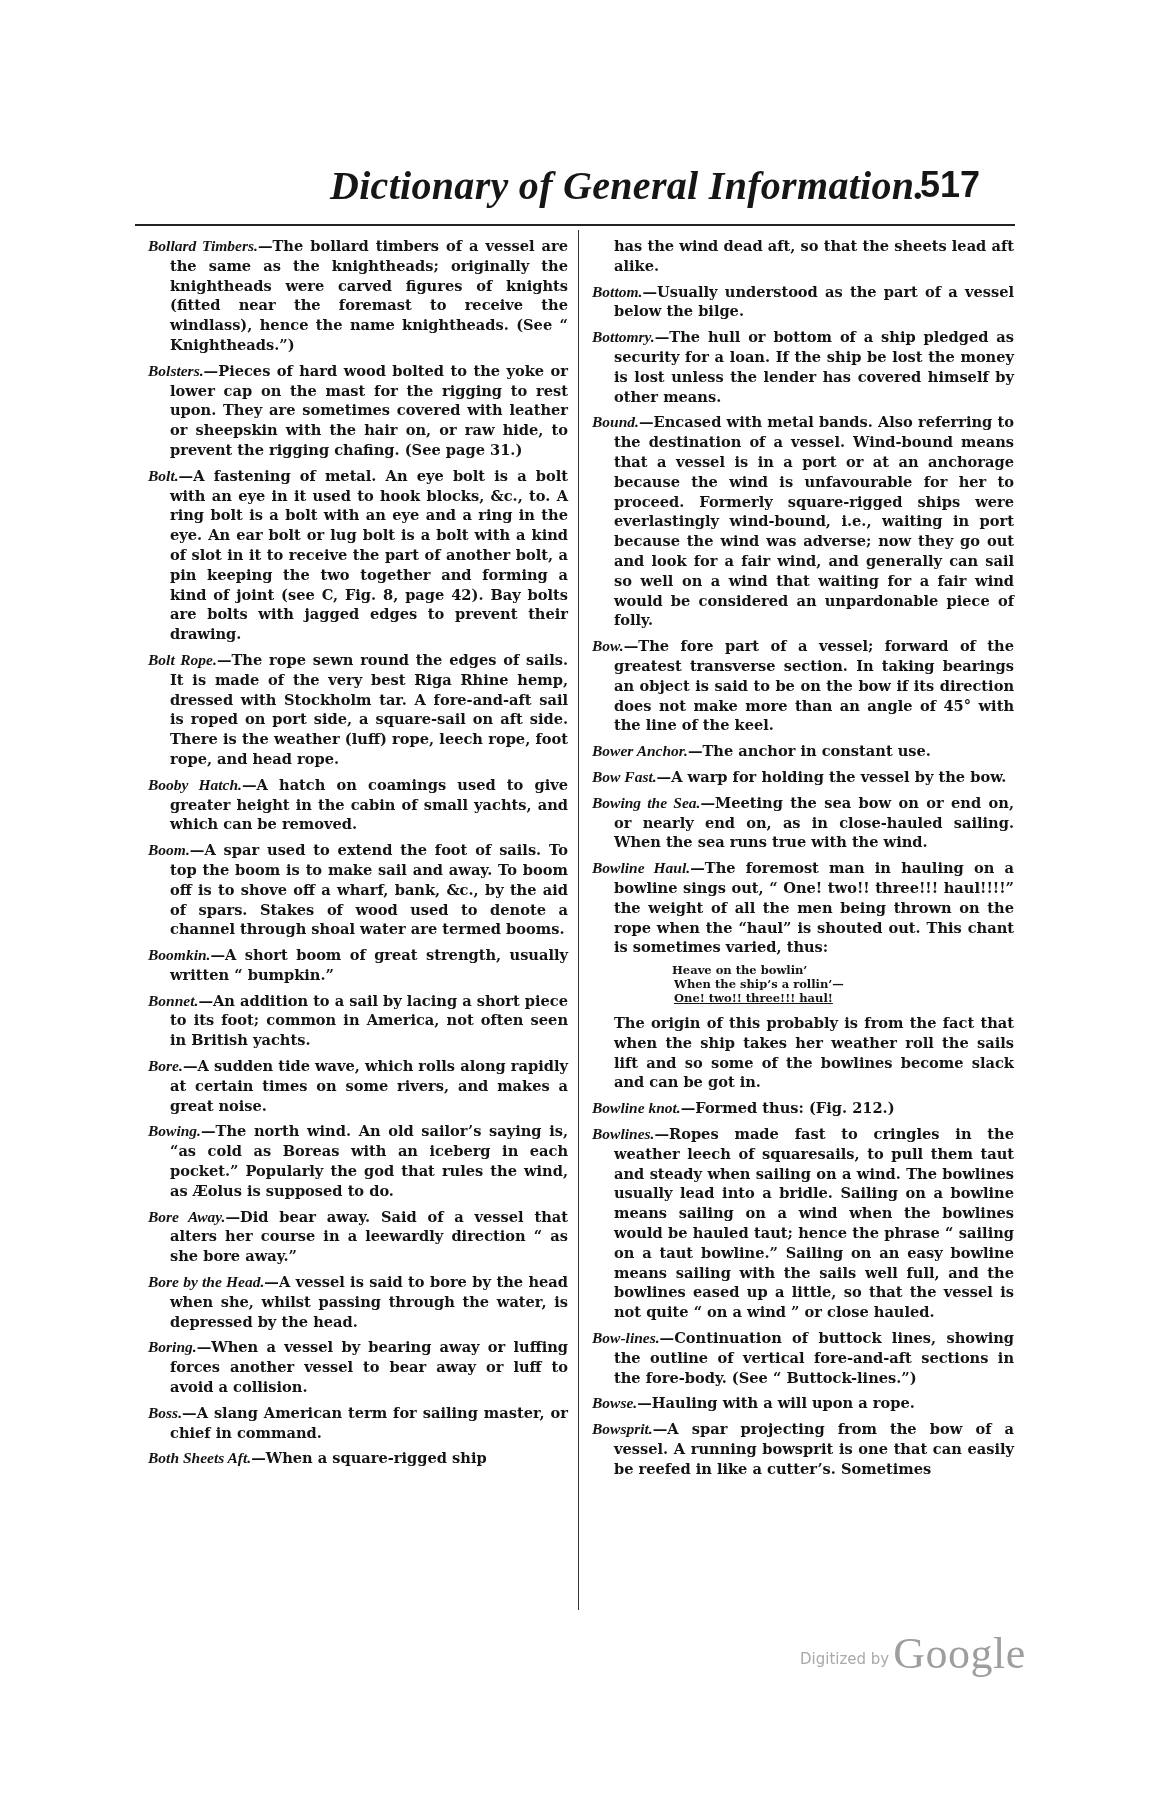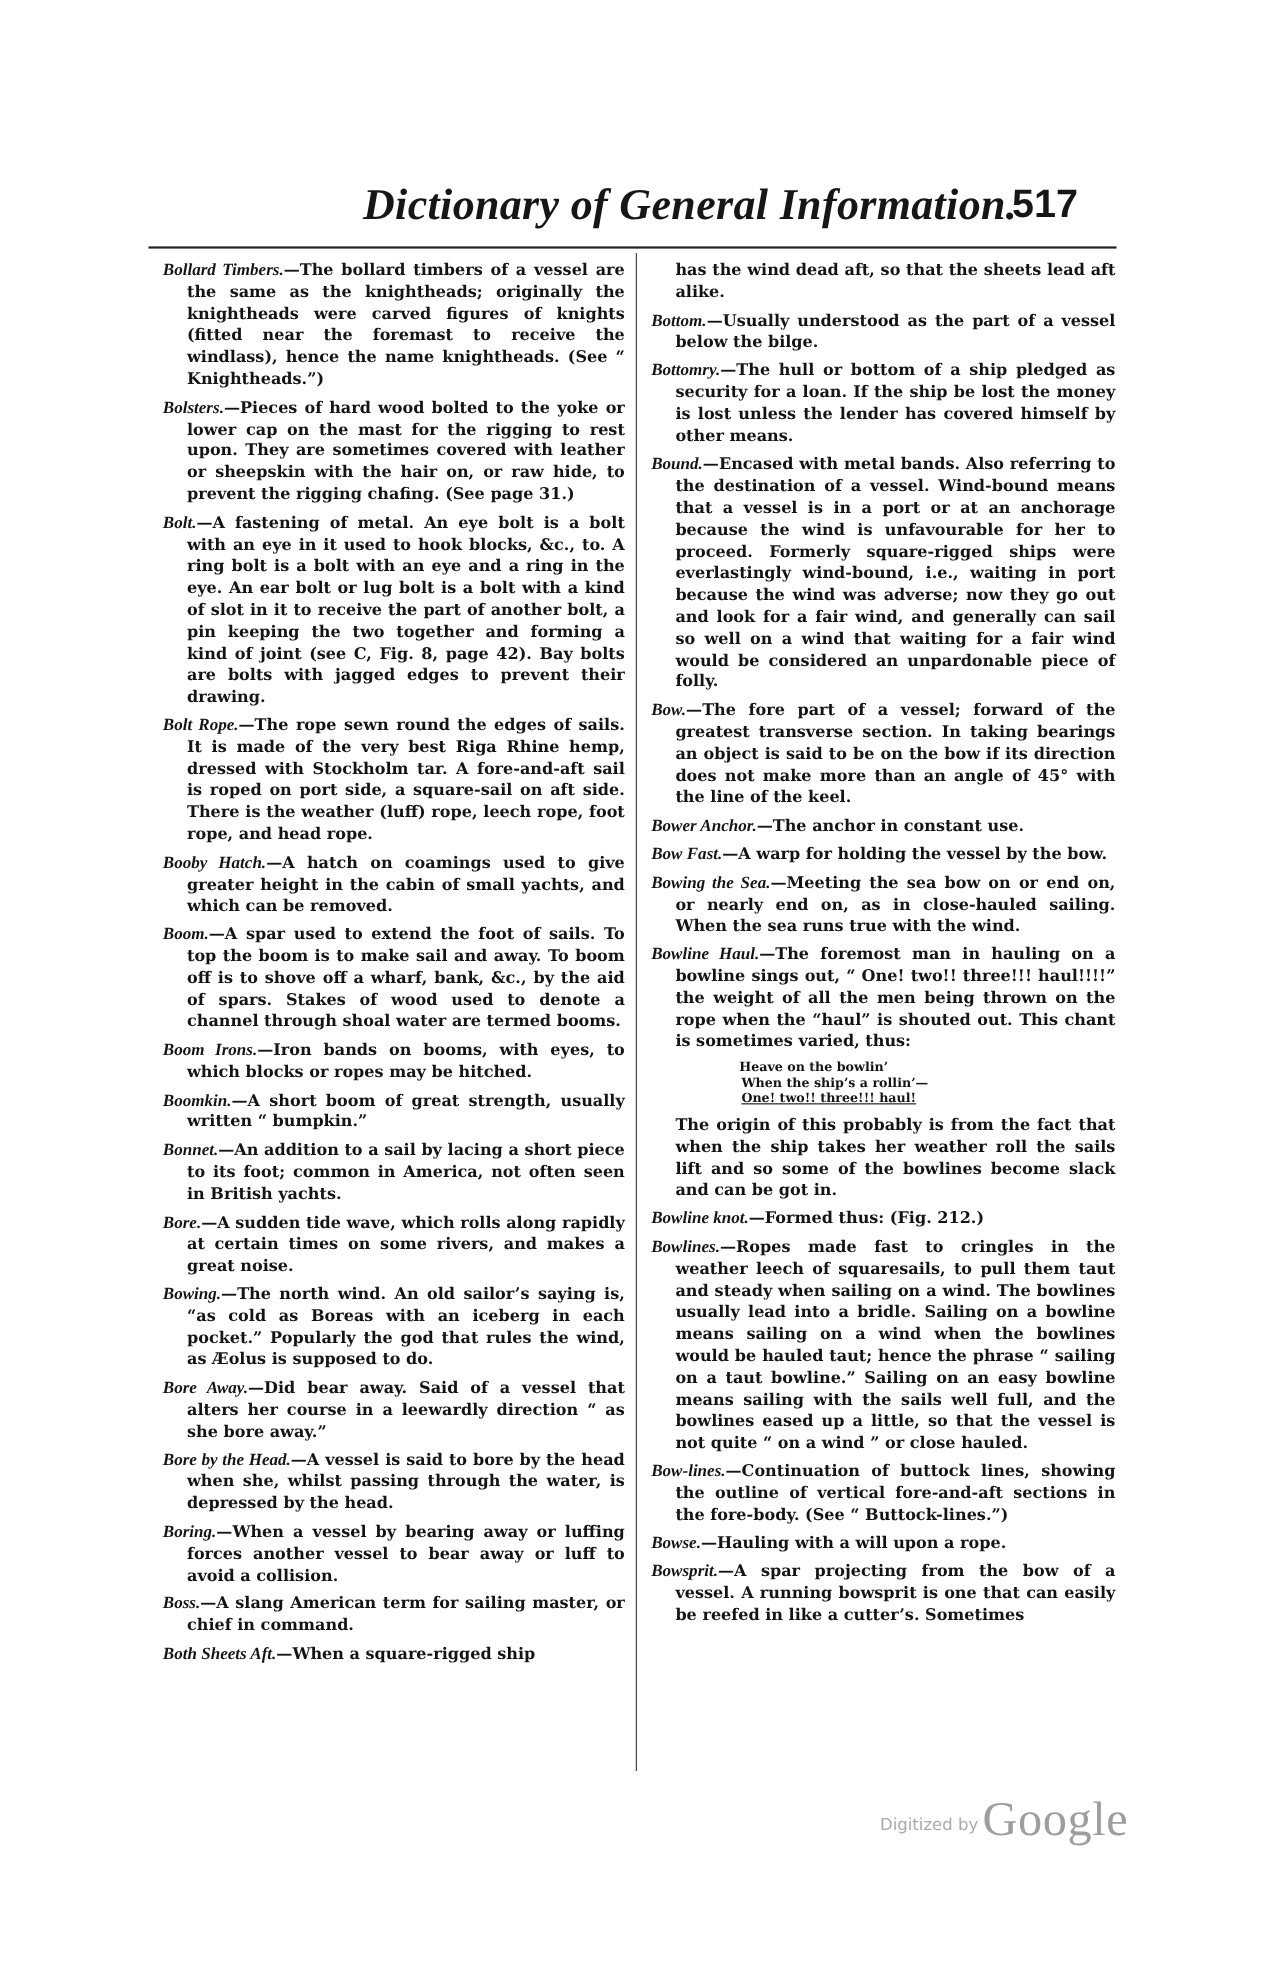--- a/index.html
+++ b/index.html
@@ -39,21 +39,20 @@
 </div>
 <div class="header-rule"></div>
 
 <div class="col col-left" id="left-col">
     <p class="entry"><span class="term">Bollard Timbers.</span><span>—The bollard timbers of a vessel are the same as the knightheads; originally the knightheads were carved figures of knights (fitted near the foremast to receive the windlass), hence the name knightheads. (See “ Knightheads.”)</span></p>
     <p class="entry"><span class="term">Bolsters.</span><span>—Pieces of hard wood bolted to the yoke or lower cap on the mast for the rigging to rest upon. They are sometimes covered with leather or sheepskin with the hair on, or raw hide, to prevent the rigging chafing. (See page 31.)</span></p>
     <p class="entry"><span class="term">Bolt.</span><span>—A fastening of metal. An eye bolt is a bolt with an eye in it used to hook blocks, &amp;c., to. A ring bolt is a bolt with an eye and a ring in the eye. An ear bolt or lug bolt is a bolt with a kind of slot in it to receive the part of another bolt, a pin keeping the two together and forming a kind of joint (see C, Fig. 8, page 42). Bay bolts are bolts with jagged edges to prevent their drawing.</span></p>
     <p class="entry"><span class="term">Bolt Rope.</span><span>—The rope sewn round the edges of sails. It is made of the very best Riga Rhine hemp, dressed with Stockholm tar. A fore-and-aft sail is roped on port side, a square-sail on aft side. There is the weather (luff) rope, leech rope, foot rope, and head rope.</span></p>
     <p class="entry"><span class="term">Booby Hatch.</span><span>—A hatch on coamings used to give greater height in the cabin of small yachts, and which can be removed.</span></p>
     <p class="entry"><span class="term">Boom.</span><span>—A spar used to extend the foot of sails. To top the boom is to make sail and away. To boom off is to shove off a wharf, bank, &amp;c., by the aid of spars. Stakes of wood used to denote a channel through shoal water are termed booms.</span></p>
-    <p class="entry"><span class="term">Boom Irons.</span><span>—Iron bands on booms, with eyes, to which blocks or ropes may be hitched.</span></p>
     <p class="entry"><span class="term">Boomkin.</span><span>—A short boom of great strength, usually written “ bumpkin.”</span></p>
     <p class="entry"><span class="term">Bonnet.</span><span>—An addition to a sail by lacing a short piece to its foot; common in America, not often seen in British yachts.</span></p>
     <p class="entry"><span class="term">Bore.</span><span>—A sudden tide wave, which rolls along rapidly at certain times on some rivers, and makes a great noise.</span></p>
     <p class="entry"><span class="term">Bowing.</span><span>—The north wind. An old sailor’s saying is, “as cold as Boreas with an iceberg in each pocket.” Popularly the god that rules the wind, as Æolus is supposed to do.</span></p>
     <p class="entry"><span class="term">Bore Away.</span><span>—Did bear away. Said of a vessel that alters her course in a leewardly direction “ as she bore away.”</span></p>
     <p class="entry"><span class="term">Bore by the Head.</span><span>—A vessel is said to bore by the head when she, whilst passing through the water, is depressed by the head.</span></p>
     <p class="entry"><span class="term">Boring.</span><span>—When a vessel by bearing away or luffing forces another vessel to bear away or luff to avoid a collision.</span></p>
     <p class="entry"><span class="term">Boss.</span><span>—A slang American term for sailing master, or chief in command.</span></p>
     <p class="entry"><span class="term">Both Sheets Aft.</span><span>—When a square-rigged ship</span></p>
   </div>

